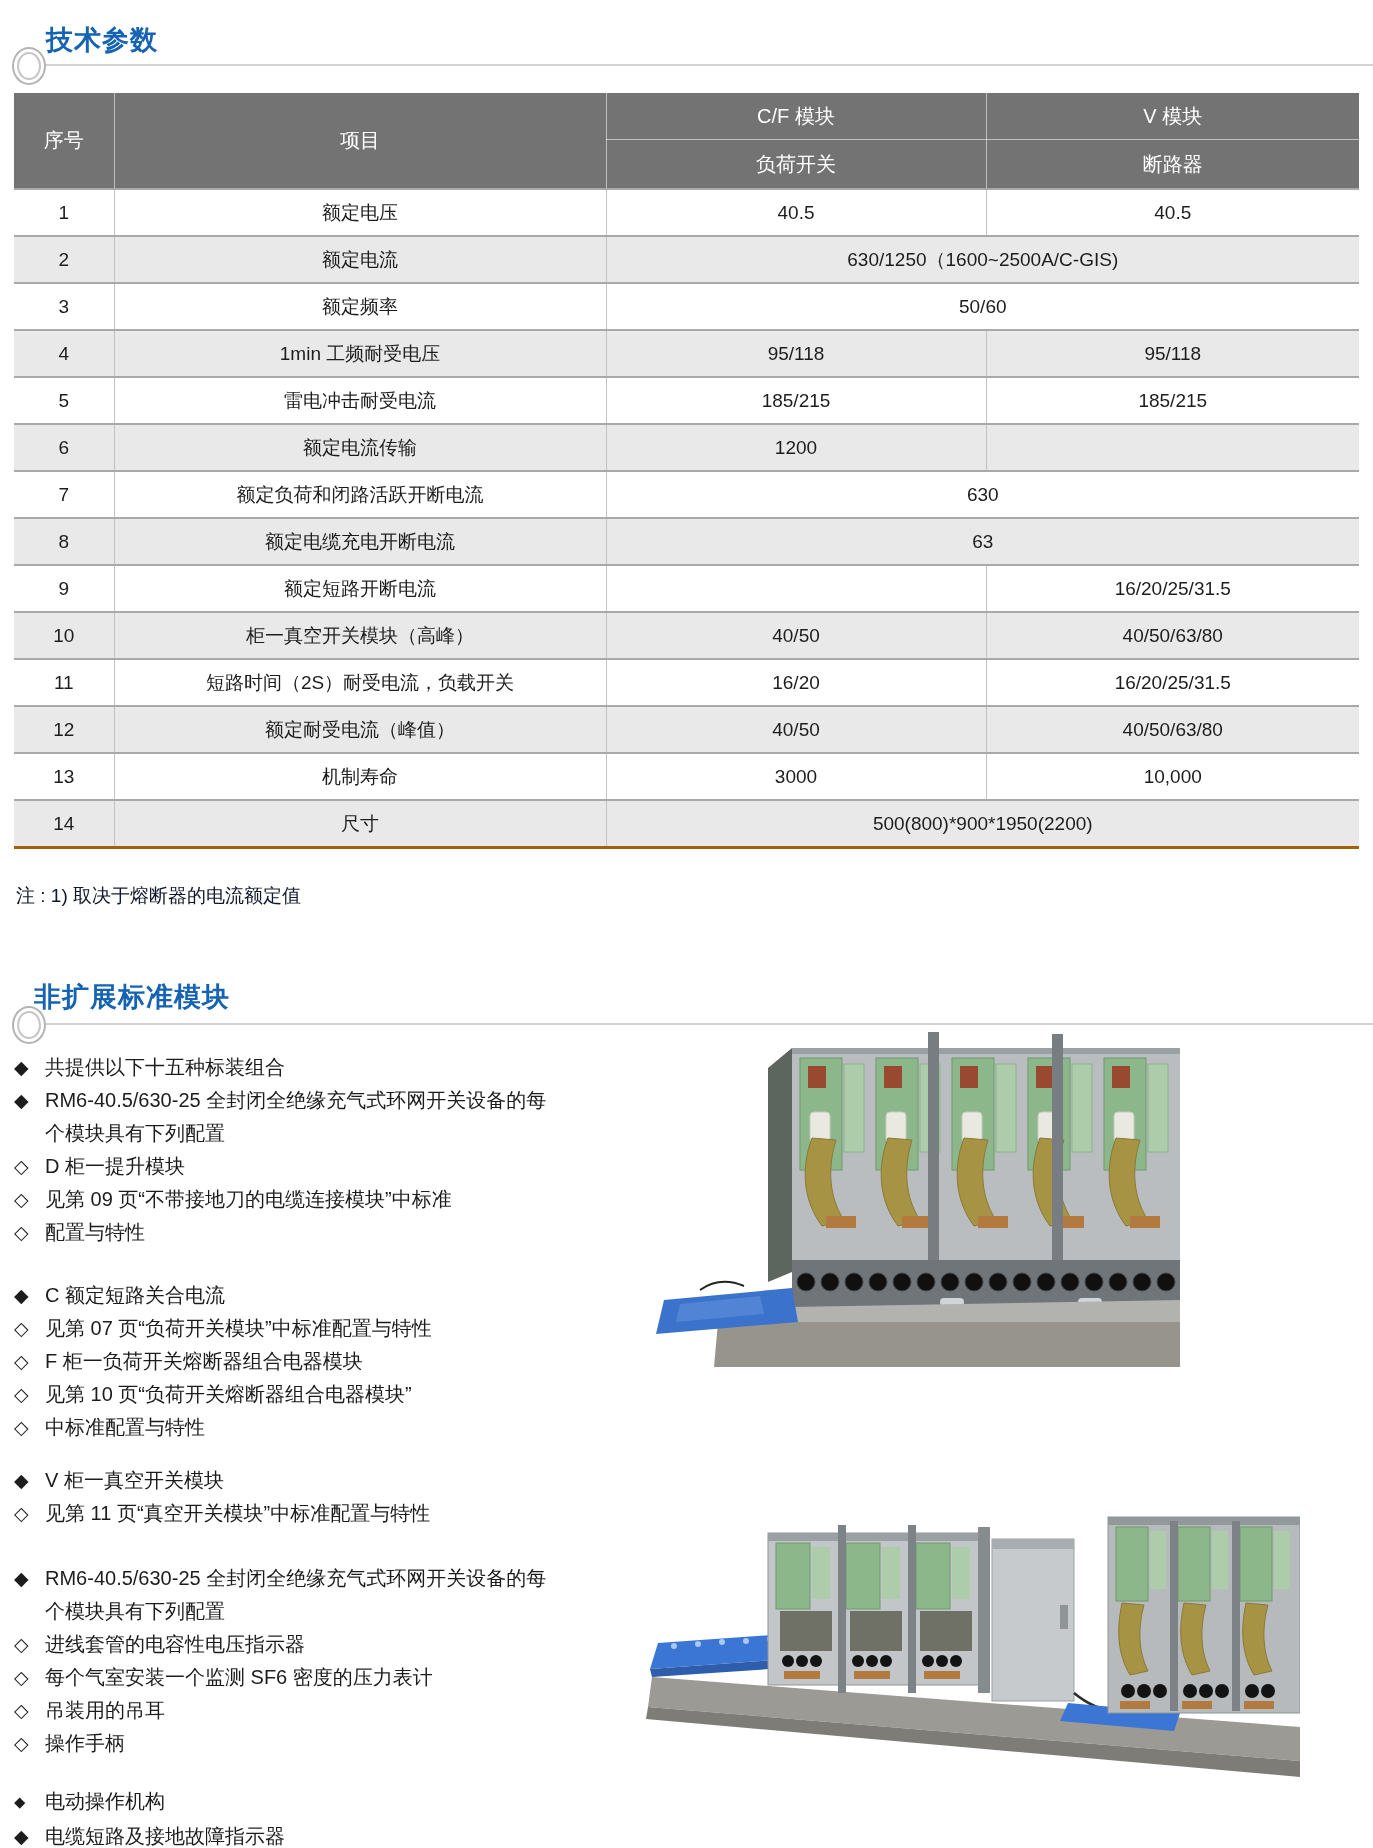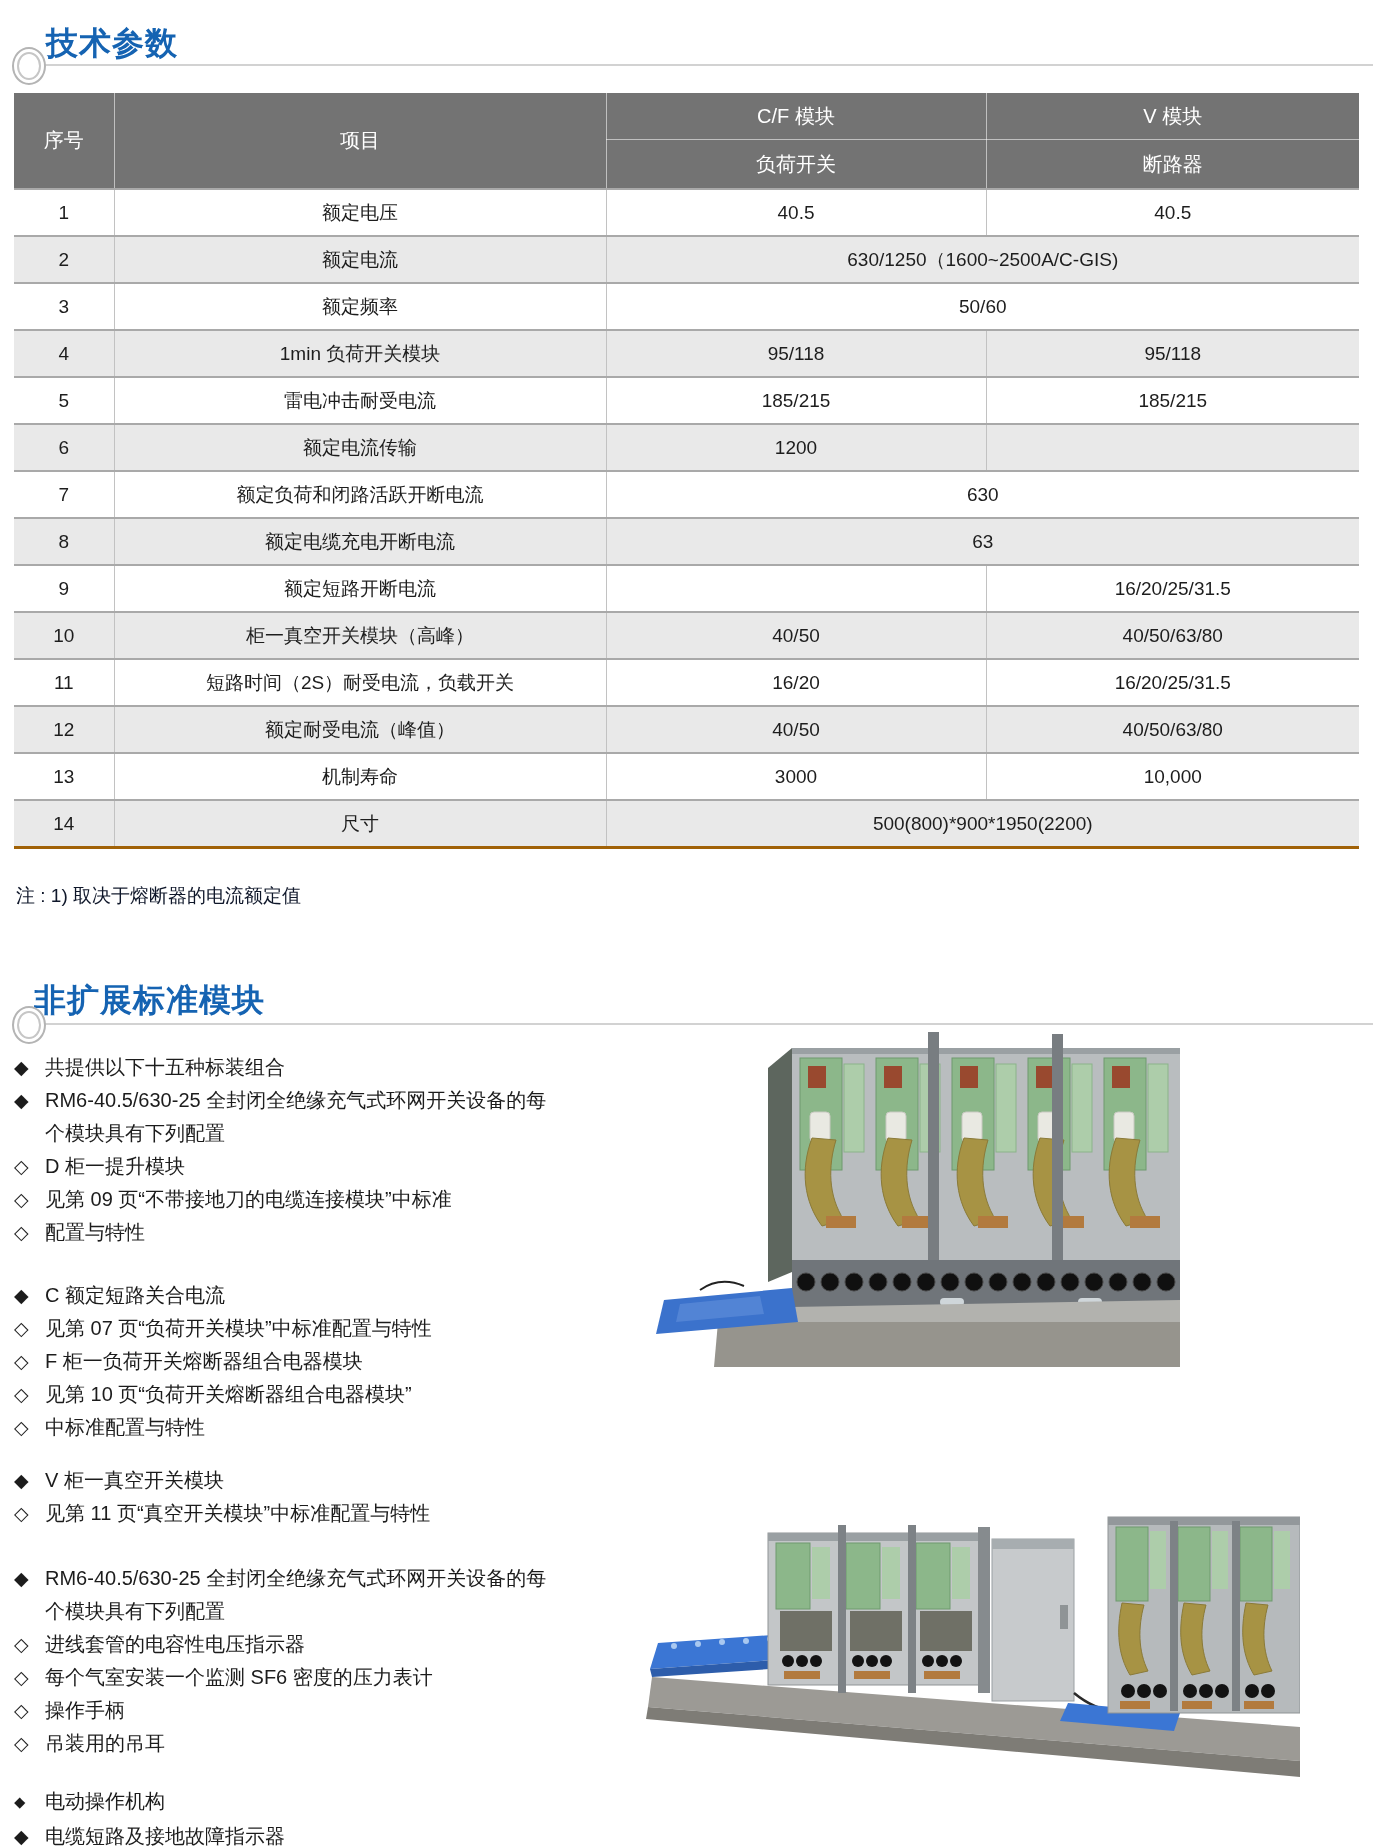--- a/index.html
+++ b/index.html
@@ -6,21 +6,21 @@
   body{
     width:1373px;height:1848px;position:relative;background:#ffffff;
     font-family:"Liberation Sans","DejaVu Sans",sans-serif;color:#1d1d1d;
     overflow:hidden;
   }
   
   .sec{position:relative;}
   .sec .rule{position:absolute;left:30px;right:0;height:2px;background:#d2d2d2;}
   .ring{position:absolute;width:30px;height:34px;border:2px solid #b4b4b4;border-radius:50%;background:#fff;z-index:2;}
   .ring::after{content:"";position:absolute;inset:3px;border:2px solid #c6c6c6;border-radius:50%;}
-  .sec h2{position:absolute;margin:0;font-size:32px;font-weight:bold;color:#1563b2;letter-spacing:1px;}
+  .sec h2{position:absolute;margin:0;font-size:27px;font-weight:bold;color:#1563b2;letter-spacing:1px;}
   .sec1{height:92px;}
   .sec1 h2{left:46px;top:22px;}
   .sec1 .rule{top:64px;}
   .sec1 .ring{left:12px;top:47px;}
   
   .tblwrap{margin:0 14px;}
   table{border-collapse:collapse;table-layout:fixed;width:1345px;}
   col.c-no{width:100px;} col.c-item{width:492px;} col.c-cf{width:380px;} col.c-v{width:373px;}
   thead th{
     background:#737373;color:#ffffff;font-weight:normal;font-size:20px;
@@ -98,21 +98,21 @@
       <td>额定电流</td>
       <td colspan="2">630/1250（1600~2500A/C-GIS)</td>
     </tr>
     <tr>
       <td>3</td>
       <td>额定频率</td>
       <td colspan="2">50/60</td>
     </tr>
     <tr class="alt">
       <td>4</td>
-      <td>1min 负荷开关模块</td>
+      <td>1min 工频耐受电压</td>
       <td>95/118</td>
       <td>95/118</td>
     </tr>
     <tr>
       <td>5</td>
       <td>雷电冲击耐受电流</td>
       <td>185/215</td>
       <td>185/215</td>
     </tr>
     <tr class="alt">
@@ -189,22 +189,22 @@
   <li><span class="mk">◇</span><span>见第 07 页“负荷开关模块”中标准配置与特性</span></li>
   <li><span class="mk">◇</span><span>F 柜一负荷开关熔断器组合电器模块</span></li>
   <li><span class="mk">◇</span><span>见第 10 页“负荷开关熔断器组合电器模块”</span></li>
   <li><span class="mk">◇</span><span>中标准配置与特性</span></li>
   <li class="gap20"><span class="mk">◆</span><span>V 柜一真空开关模块</span></li>
   <li><span class="mk">◇</span><span>见第 11 页“真空开关模块”中标准配置与特性</span></li>
   <li class="gap32"><span class="mk">◆</span><span>RM6-40.5/630-25 全封闭全绝缘充气式环网开关设备的每</span></li>
   <li class="cont"><span>个模块具有下列配置</span></li>
   <li><span class="mk">◇</span><span>进线套管的电容性电压指示器</span></li>
   <li><span class="mk">◇</span><span>每个气室安装一个监测 SF6 密度的压力表计</span></li>
+  <li><span class="mk">◇</span><span>吊装用的吊耳</span></li>
   <li><span class="mk">◇</span><span>操作手柄</span></li>
-  <li><span class="mk">◇</span><span>吊装用的吊耳</span></li>
   <li class="gap26"><span class="mk">◆</span><span>电动操作机构</span></li>
   <li><span class="mk">◆</span><span>电缆短路及接地故障指示器</span></li>
 
 </ul>
 
 <svg class="photo1" role="img" viewBox="0 0 540 350" width="540" height="350" aria-label="switchgear-modules-photo">
   <polygon points="128,48 152,28 152,252 128,262" fill="#5d665e"></polygon>
   <rect x="152" y="28" width="388" height="212" fill="#b9bdbf"></rect>
   <rect x="152" y="28" width="388" height="6" fill="#9aa0a3"></rect>
   <g>

